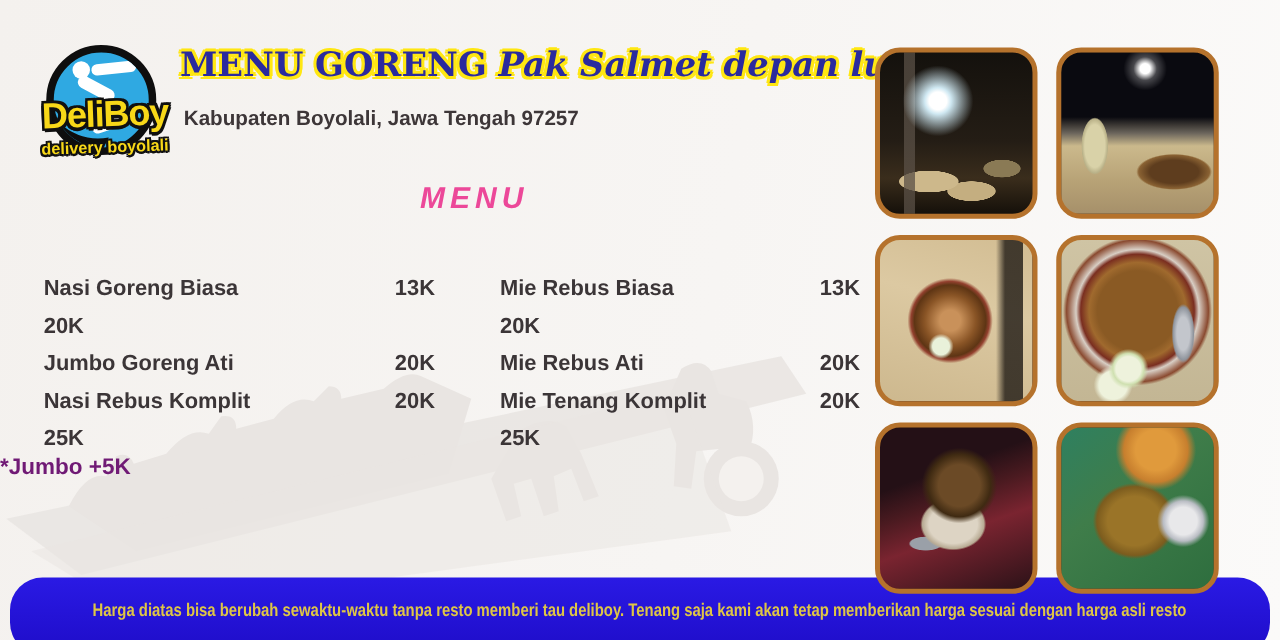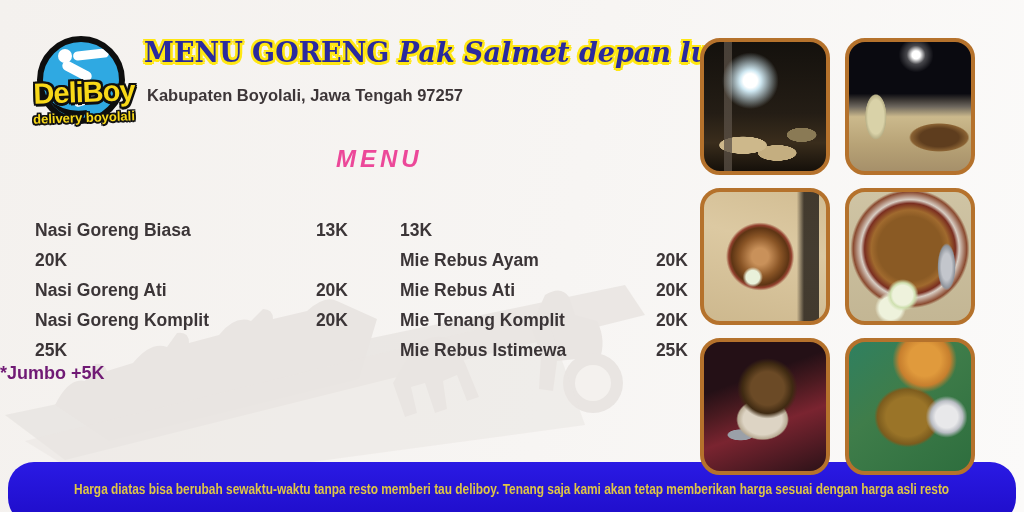--- a/index.html
+++ b/index.html
@@ -159,50 +159,49 @@
 
 <div class="menu-col left">
   <div class="menu-row">
     <span class="item-name">Nasi Goreng Biasa</span>
     <span class="item-price">13K</span>
   </div>
   <div class="menu-row">
     <span class="item-price">20K</span>
   </div>
   <div class="menu-row">
-    <span class="item-name">Nasi Goreng Ati</span>
-    <span class="item-price">20K</span>
-  </div>
-  <div class="menu-row">
-    <span class="item-name">Nasi Goreng Komplit</span>
+    <span class="item-name">Jumbo Goreng Ati</span>
+    <span class="item-price">20K</span>
+  </div>
+  <div class="menu-row">
+    <span class="item-name">Nasi Rebus Komplit</span>
     <span class="item-price">20K</span>
   </div>
   <div class="menu-row">
     <span class="item-price">25K</span>
   </div>
 </div>
 
 <div class="menu-col right">
   <div class="menu-row">
+    <span class="item-name">Mie Rebus Biasa</span>
     <span class="item-price">13K</span>
   </div>
   <div class="menu-row">
-    <span class="item-name">Mie Rebus Ayam</span>
     <span class="item-price">20K</span>
   </div>
   <div class="menu-row">
     <span class="item-name">Mie Rebus Ati</span>
     <span class="item-price">20K</span>
   </div>
   <div class="menu-row">
     <span class="item-name">Mie Tenang Komplit</span>
     <span class="item-price">20K</span>
   </div>
   <div class="menu-row">
-    <span class="item-name">Mie Rebus Istimewa</span>
     <span class="item-price">25K</span>
   </div>
 </div>
 
 <div class="menu-note">*Jumbo +5K</div>
 
 <div class="photo-grid">
   <div class="photo p1" title="night food stall with bright lamp and stacked plates"></div>
   <div class="photo p2" title="roadside night view with iced drink and noodle plate"></div>
   <div class="photo p3" title="fried rice bowl with cucumber slice on woven mat"></div>

